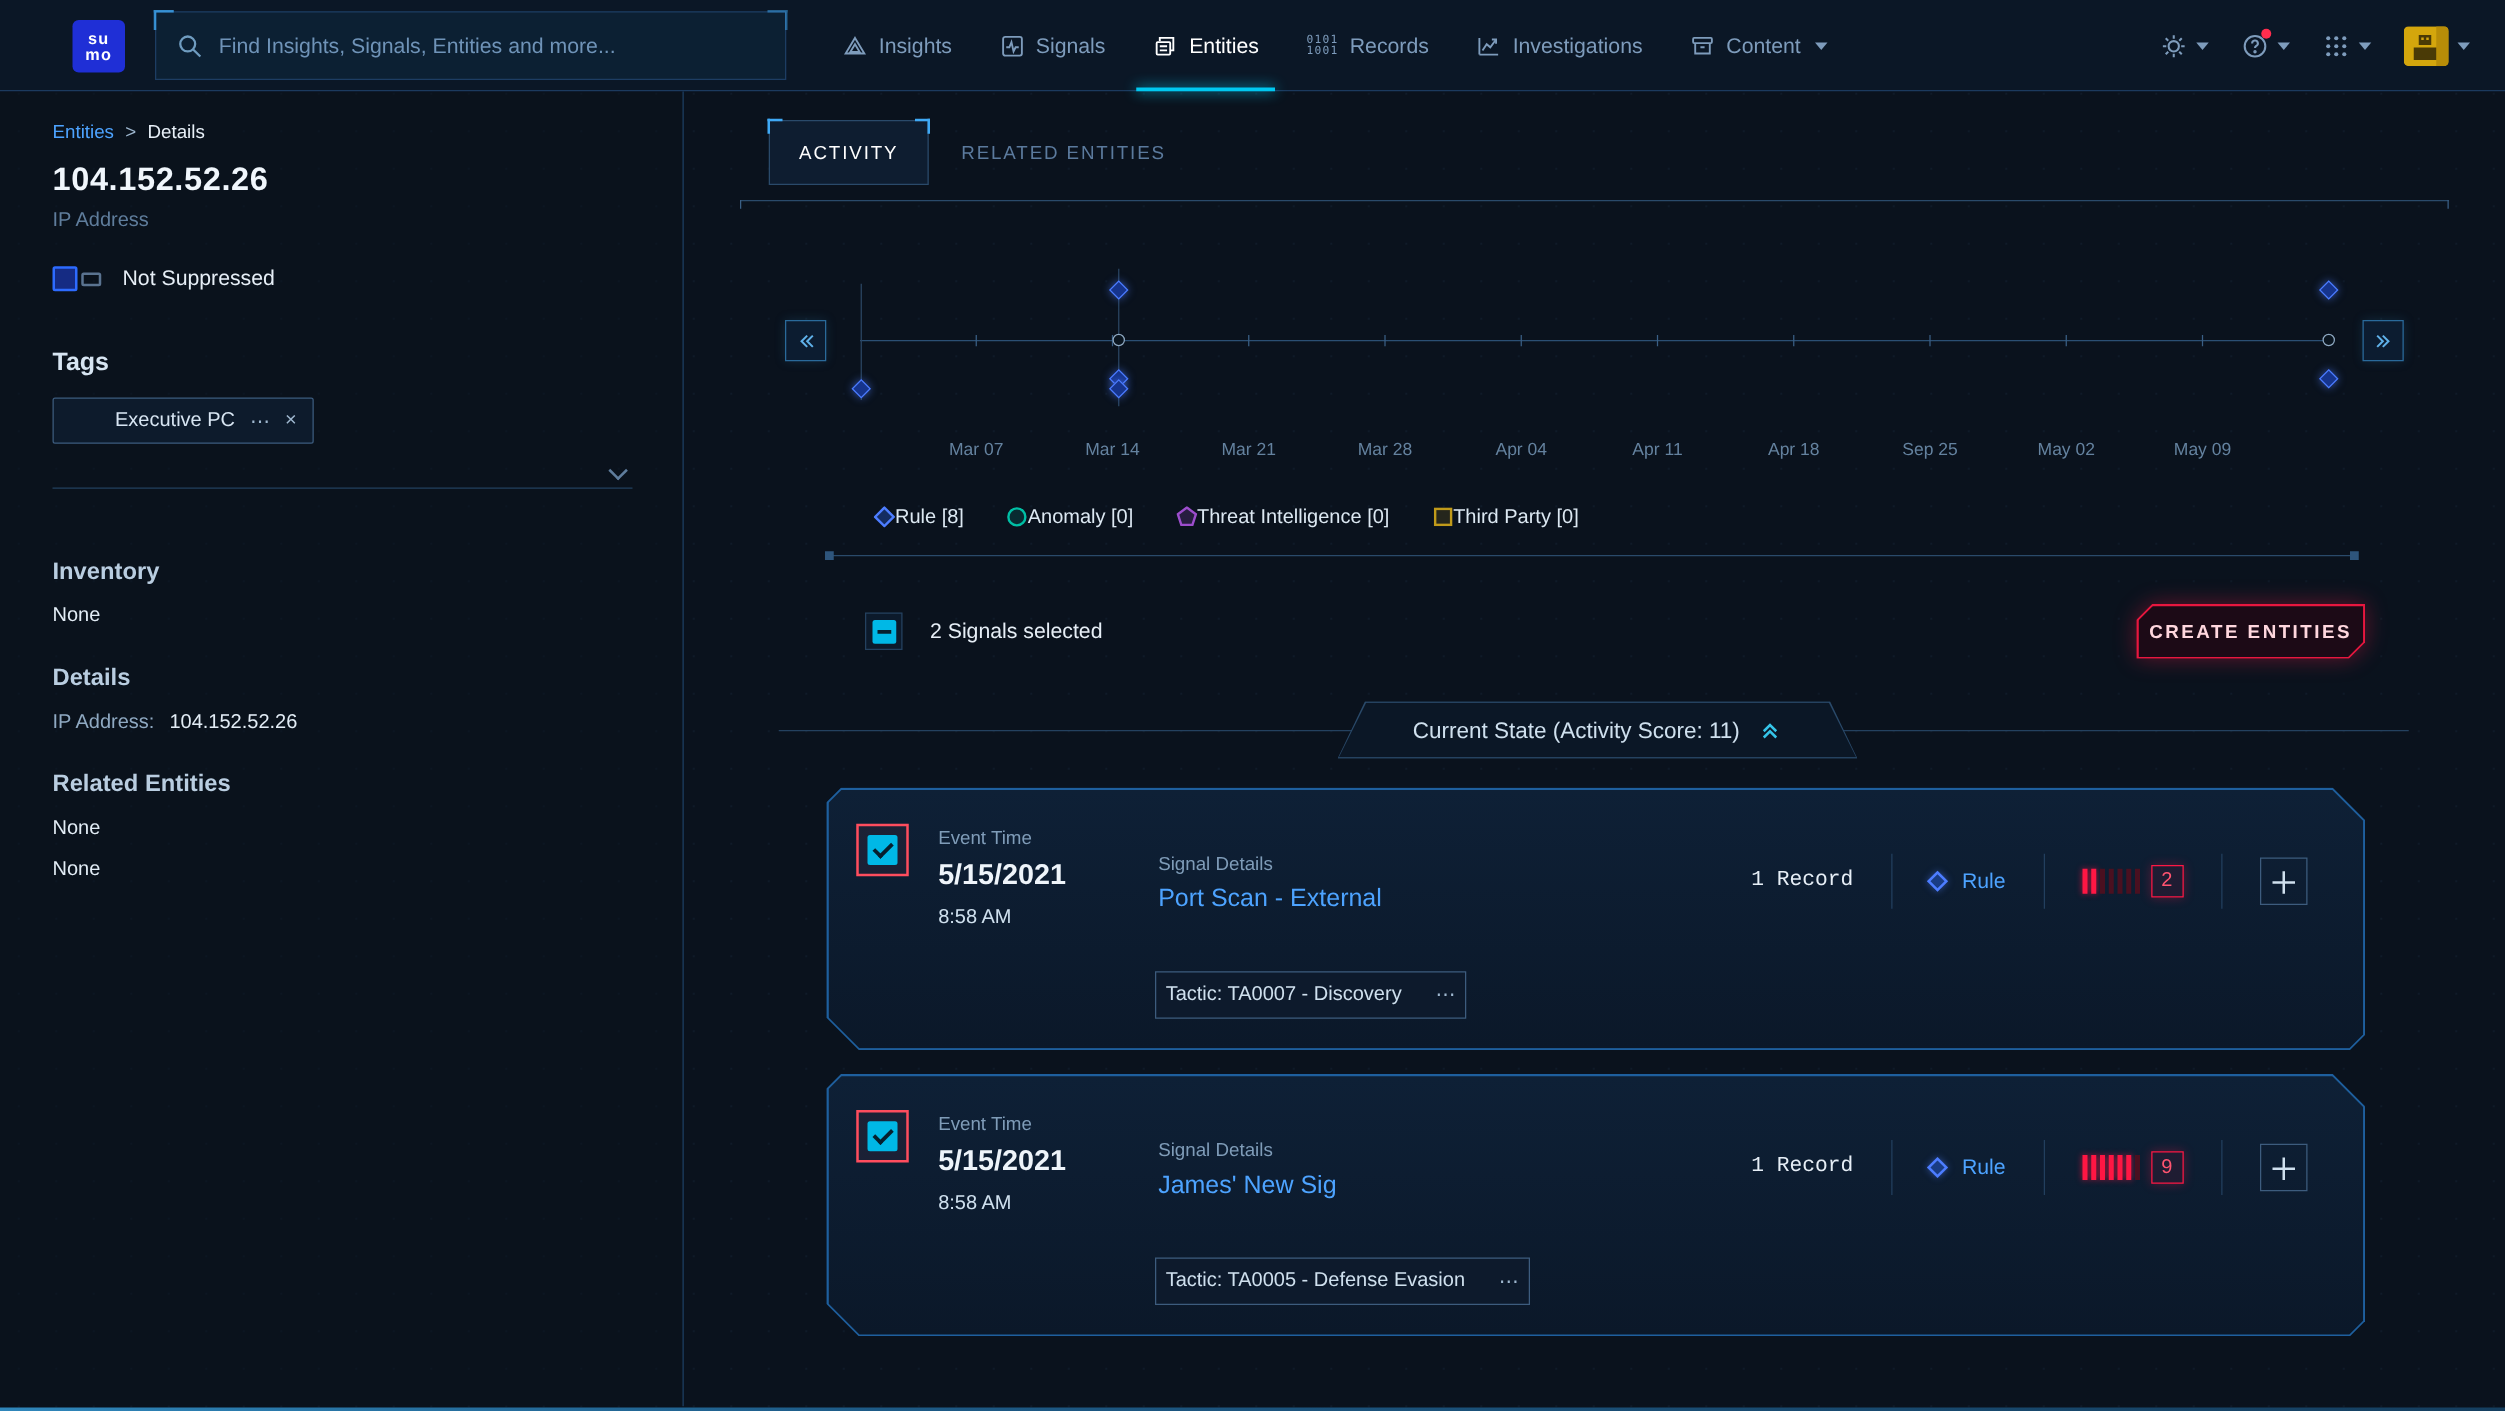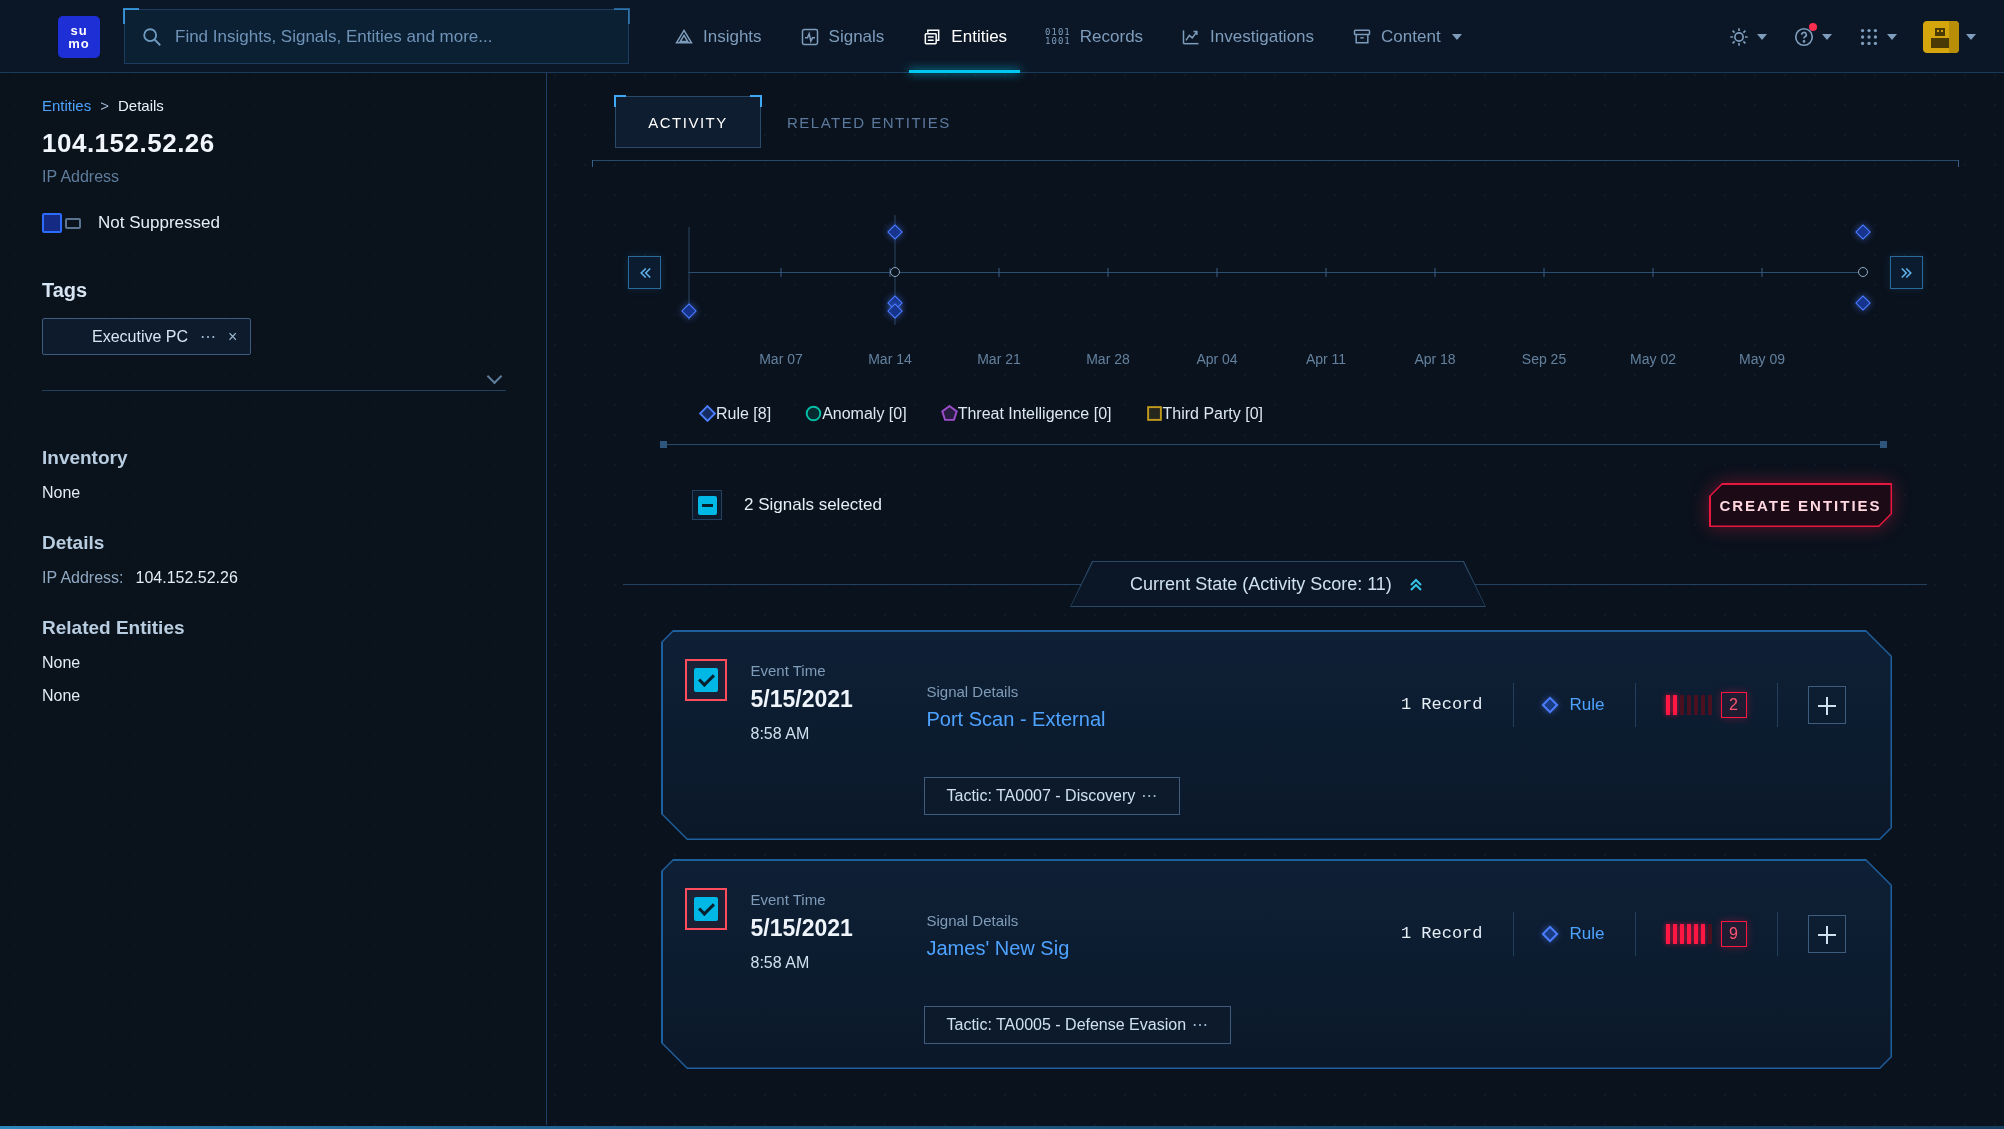--- a/index.html
+++ b/index.html
@@ -65,21 +65,21 @@
   .side-h2 { margin-top:56px; font-size:19px; font-weight:600; color:#b9cde0; }
   .side-h2.tight { margin-top:30px; }
   .side-val { margin-top:15px; font-size:16px; color:#e2ecf5; }
   .ip-row { margin-top:15px; display:flex; gap:12px; font-size:16px; }
   .ip-label { color:#8fa9c2; }
   .ip-value { color:#e2ecf5; }
 
   
   .main { position:absolute; top:73px; left:548px; right:0; bottom:4px; }
   .tabs-row { position:absolute; top:23px; left:67px; display:flex; align-items:stretch; }
-  .tab-activity { position:relative; width:146px; height:52px; border:1px solid #2a4a6a; background:#0e1d30;
+  .tab-activity { position:relative; width:128px; height:52px; border:1px solid #2a4a6a; background:#0e1d30;
                   display:flex; align-items:center; justify-content:center; color:#fff; font-size:15px;
                   letter-spacing:1.5px; cursor:pointer; }
   .tab-activity::before { content:''; position:absolute; top:-2px; left:-2px; width:10px; height:10px;
                   border-left:2px solid #3fa9f5; border-top:2px solid #3fa9f5; }
   .tab-activity::after { content:''; position:absolute; top:-2px; right:-2px; width:10px; height:10px;
                   border-right:2px solid #3fa9f5; border-top:2px solid #3fa9f5; }
   .tab-related { display:flex; align-items:center; padding:0 26px; color:#5b7a9d; font-size:15px;
                  letter-spacing:1.5px; cursor:pointer; }
   .top-rule { position:absolute; top:87px; left:44px; width:1367px; height:1px; background:#2a4a6a; }
   .top-rule::before, .top-rule::after { content:''; position:absolute; top:0; width:1px; height:7px; background:#3a5f85; }
@@ -160,21 +160,21 @@
   .sevbars { display:flex; align-items:center; gap:3px; }
   .sevbar { width:4px; height:20px; background:#4a1020; }
   .sevbar.lit { background:#ff1744; box-shadow:0 0 5px rgba(255,23,68,.7); }
   .sev-score { min-width:26px; height:26px; border:1.5px solid #ff1744; color:#ff5470; display:flex;
                align-items:center; justify-content:center; font-size:16px; background:rgba(255,23,68,.08);
                box-shadow:0 0 8px rgba(255,23,68,.3); padding:0 4px; }
   .plus-btn { position:relative; width:38px; height:38px; border:1px solid #3d5c7e; cursor:pointer; }
   .plus-btn::before { content:''; position:absolute; left:9px; top:18px; width:18px; height:2px; background:#cfe0ee; }
   .plus-btn::after { content:''; position:absolute; left:17px; top:10px; width:2px; height:18px; background:#cfe0ee; }
   .tactic-chip { position:absolute; left:261px; top:145px; height:38px; display:inline-flex; align-items:center;
-                 gap:6px; padding:0 22px; border:1px solid #3d5c7e; background:rgba(13,27,44,.9); cursor:pointer; }
+                 gap:27px; padding:0 8px; border:1px solid #3d5c7e; background:rgba(13,27,44,.9); cursor:pointer; }
   .tactic-chip .t-label { font-size:16px; color:#cfe0ee; white-space:nowrap; }
   .tactic-chip .glyph { color:#9fb8d0; font-size:16px; }
 
   .bottom-line { position:absolute; left:0; right:0; bottom:0; height:3px;
                  background:linear-gradient(90deg,#2f86ba 0%,#1d5a86 35%,#153f60 100%); }
 </style>
 </head>
 <body>
 
 <div class="app">

